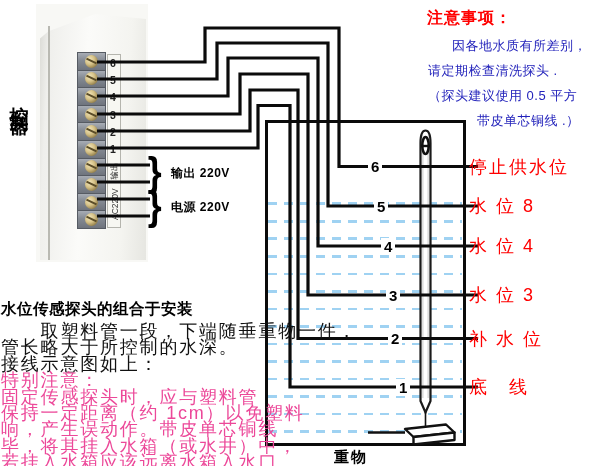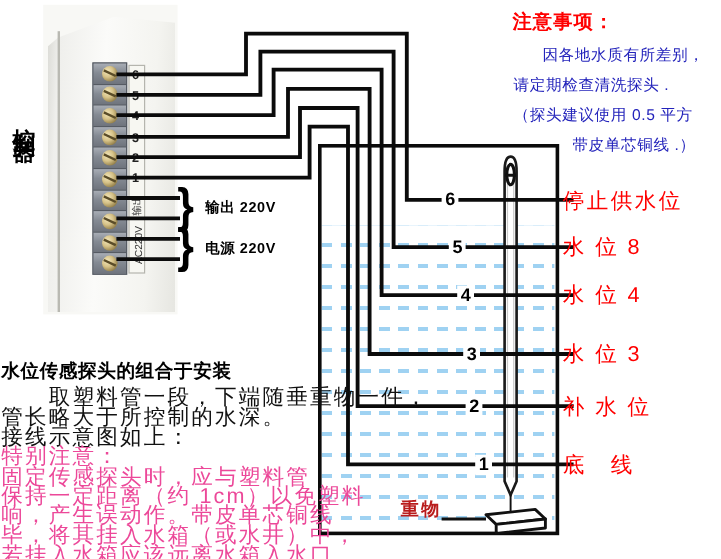--- a/index.html
+++ b/index.html
@@ -42,22 +42,22 @@
 
   
   .wnum{position:absolute;z-index:3;background:#fff;padding:0 3px;font-size:15px;font-weight:bold;
         line-height:17px;color:#000;}
 
   
   .lvl{position:absolute;left:469px;z-index:3;color:#ff0000;font-weight:normal;font-size:18px;
        letter-spacing:2px;white-space:pre;line-height:17px;}
 
   
-  .weight-label{position:absolute;left:334px;top:415px;z-index:3;font-size:15px;font-weight:bold;
-                letter-spacing:2px;color:#b91c1c;}
+  .weight-label{position:absolute;left:334px;top:448px;z-index:3;font-size:15px;font-weight:bold;
+                letter-spacing:2px;color:#000000;}
 
   
   .notice-title{position:absolute;left:427px;top:8px;z-index:3;color:#ff0000;font-weight:bold;
                 font-size:16px;letter-spacing:1px;}
   .bluetxt{position:absolute;z-index:3;color:#2323bb;font-weight:normal;font-size:13px;
            letter-spacing:0.5px;white-space:pre;}
 
   
   .brace{position:absolute;left:148px;z-index:3;font-size:34px;font-weight:bold;height:35px;
          line-height:33px;transform:scale(1.05,1.18);color:#000;}

